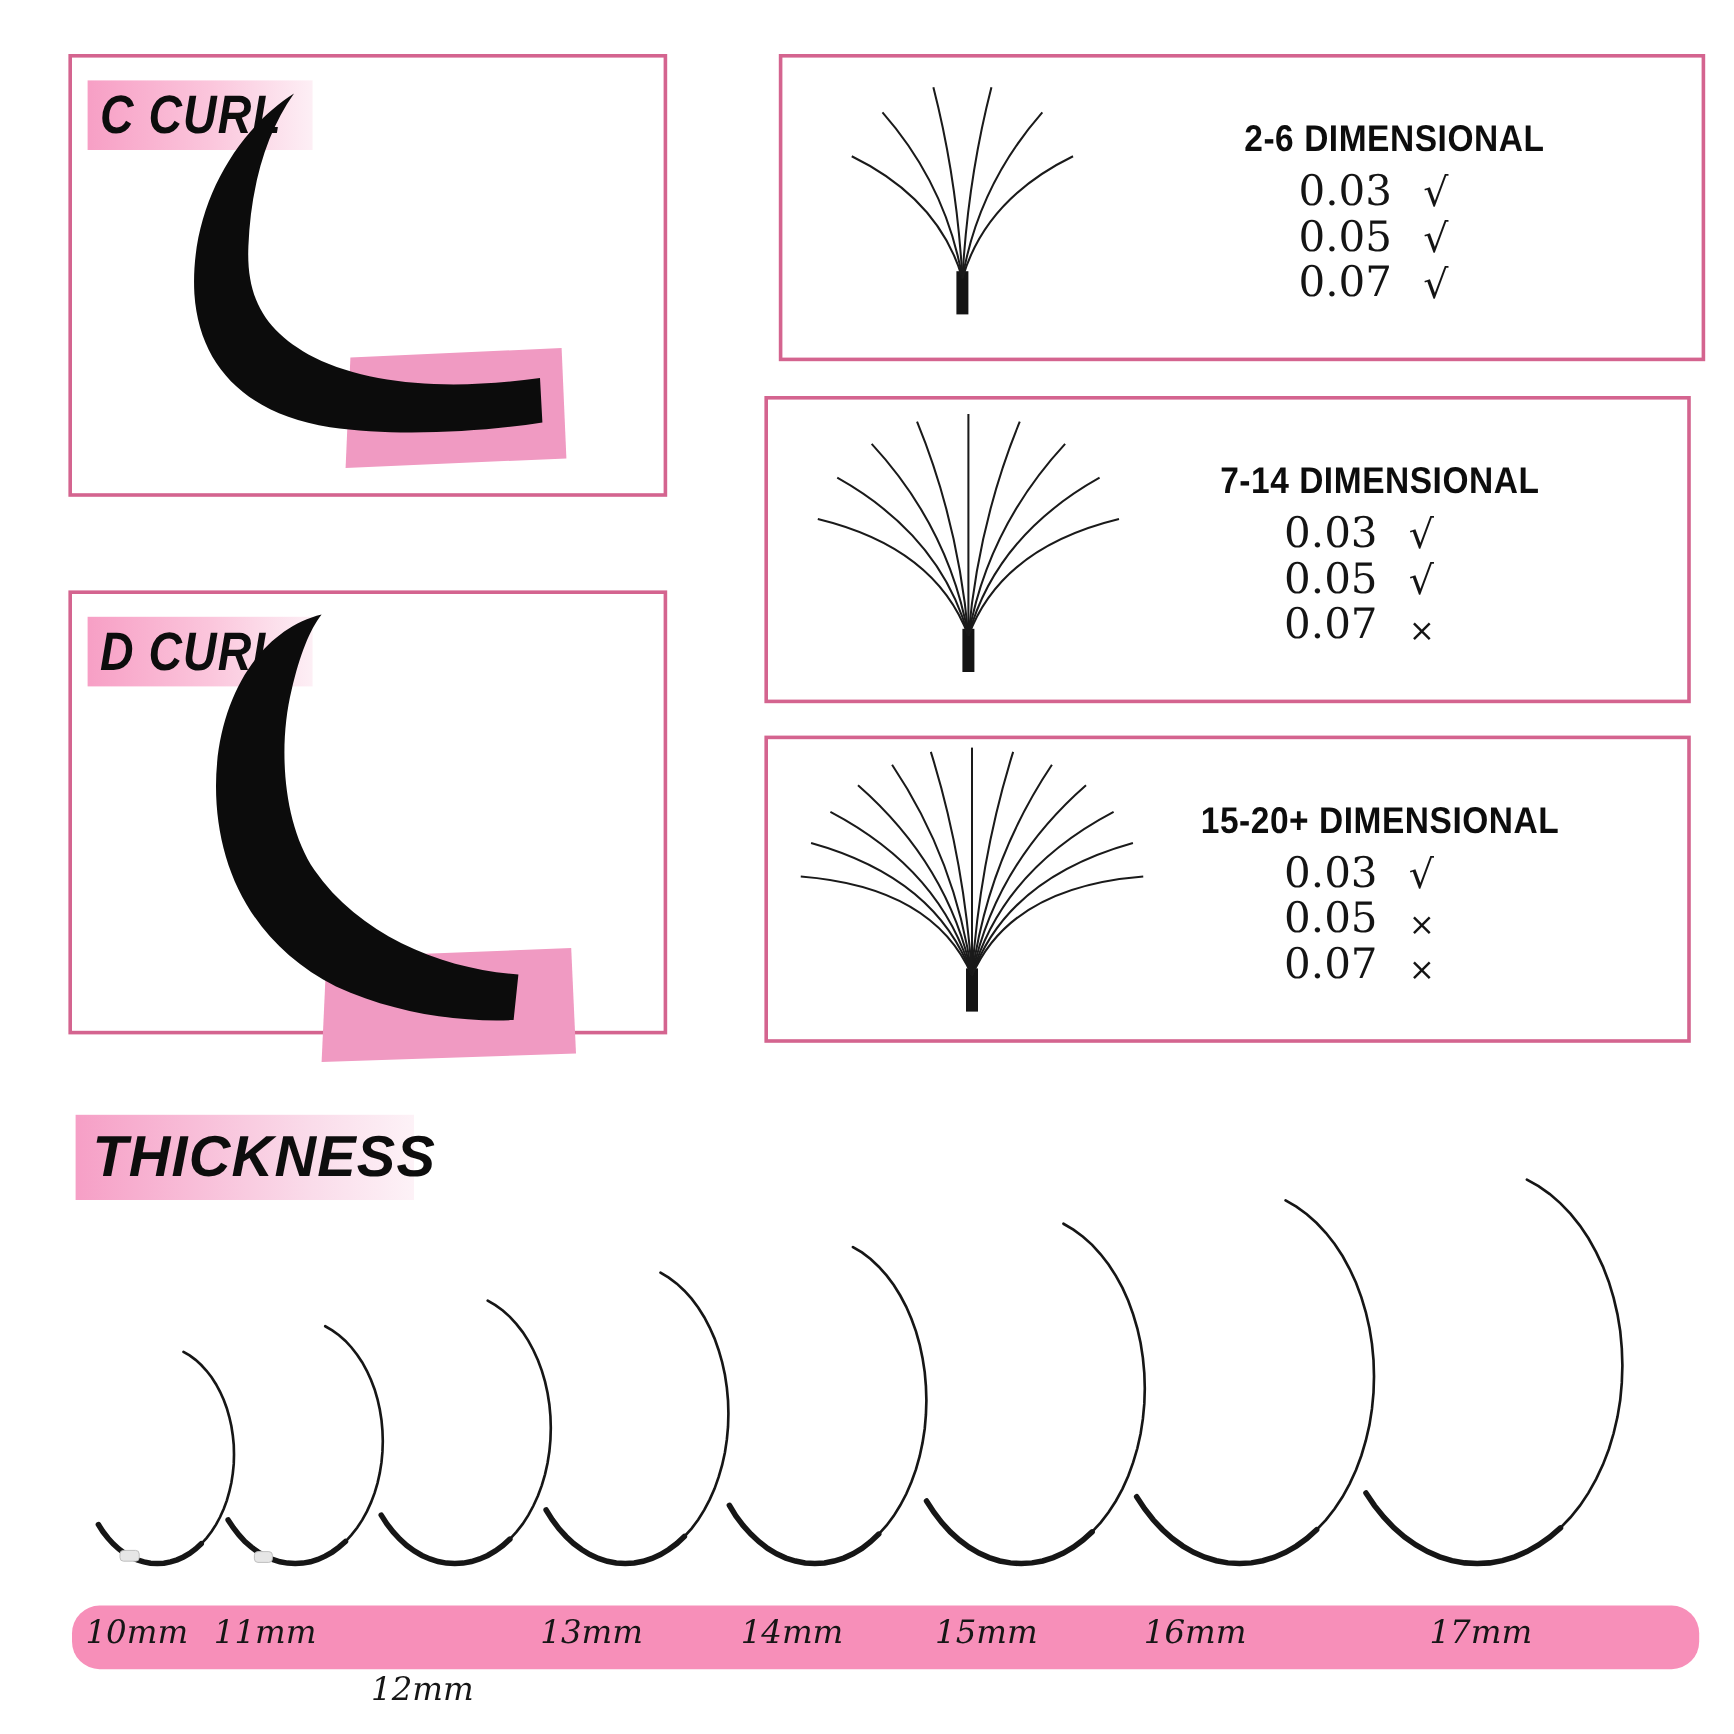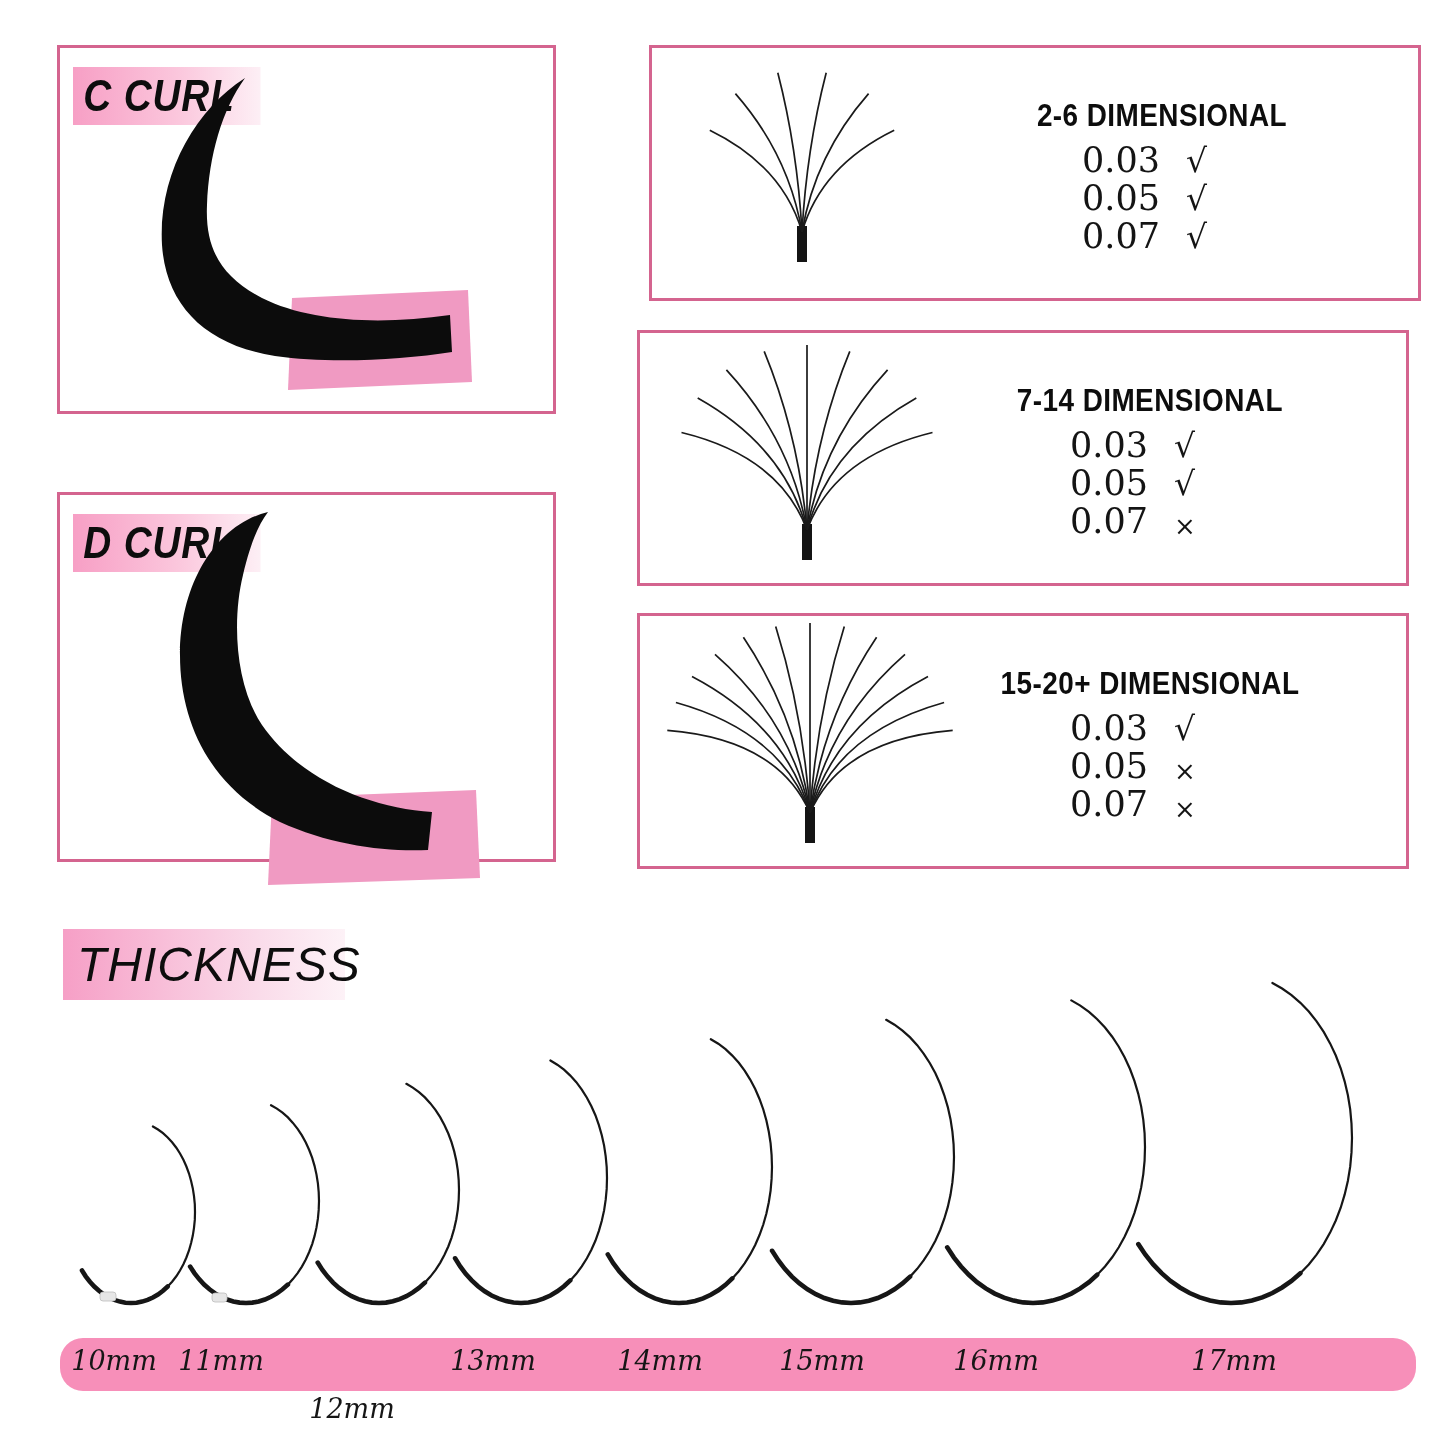--- a/index.html
+++ b/index.html
@@ -23,21 +23,21 @@
              transform:scaleX(.9);transform-origin:center;}
   .dim-rows{margin-top:8px;}
   .dim-row{display:flex;justify-content:center;align-items:flex-end;height:38px;}
   .dim-value{width:92px;text-align:right;font-family:"DejaVu Serif",serif;
              font-size:35px;color:#141414;}
   .dim-mark{width:70px;text-align:left;margin-left:26px;font-family:"DejaVu Serif",serif;
             font-size:33px;color:#141414;}
   .dim-mark.mark-cross{font-size:26px;}
   .thickness-label{position:absolute;left:63px;top:929px;width:282px;height:71px;
              line-height:71px;padding-left:14px;box-sizing:border-box;
-             font-size:48px;font-weight:normal;font-style:italic;letter-spacing:1px;
+             font-size:48px;font-weight:bold;font-style:italic;letter-spacing:1px;
              color:#0d0d0d;white-space:nowrap;
              background:linear-gradient(90deg,#f69fc6 0%,#fadcea 70%,#fdf2f7 100%);}
   .length-bar{position:absolute;left:60px;top:1338px;width:1356px;height:53px;
               border-radius:23px;background:#f78fb9;}
   .length-label{position:absolute;top:0;height:46px;line-height:46px;
                 transform:translateX(-50%);font-family:"DejaVu Serif",serif;
                 font-style:italic;font-size:27px;color:#161616;white-space:nowrap;}
   #art{position:absolute;left:0;top:0;pointer-events:none;}
 </style>
 </head>

